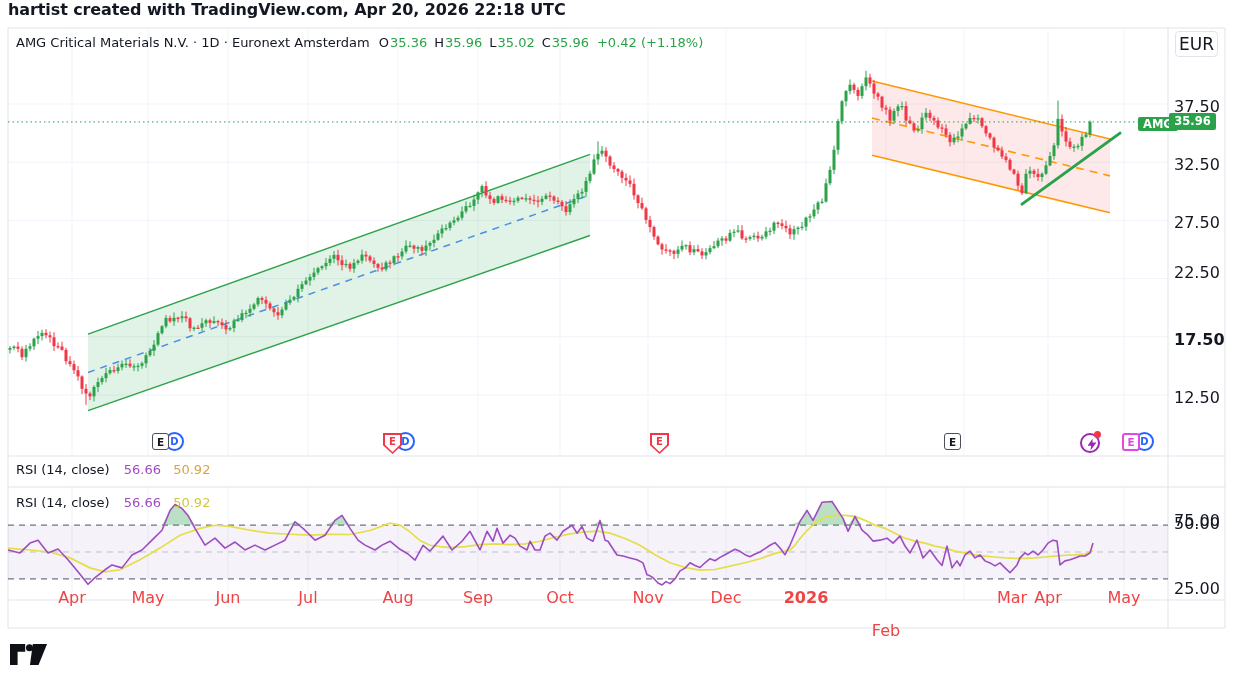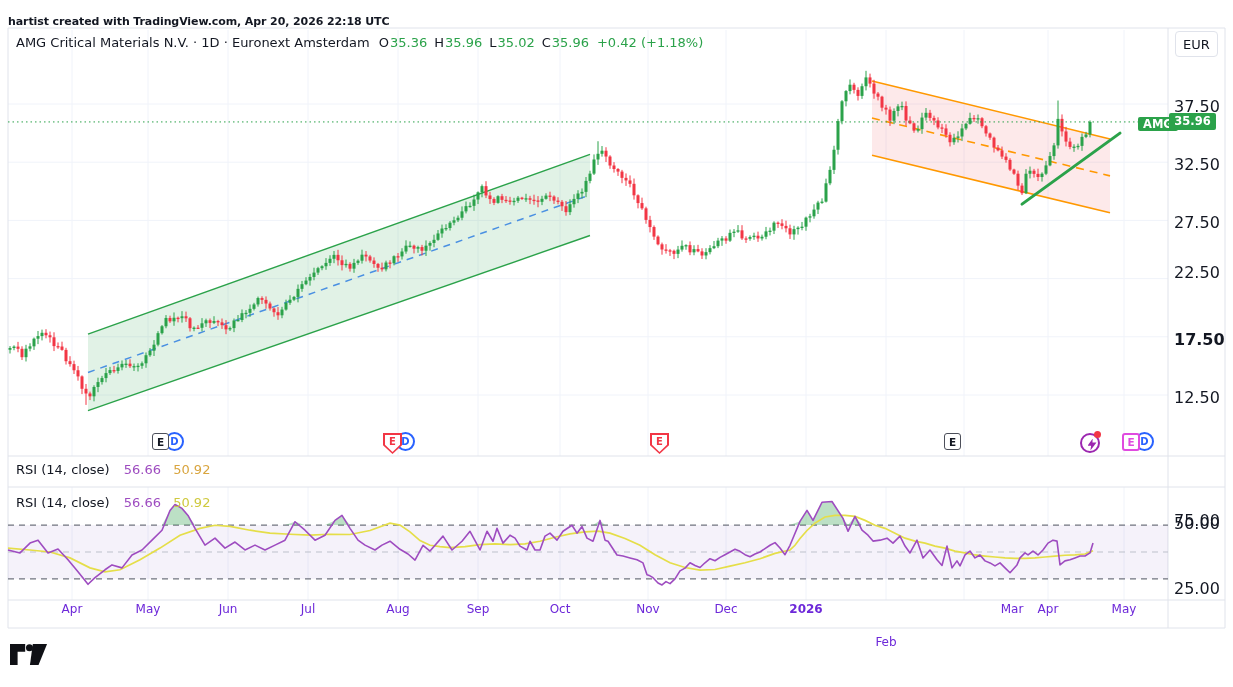--- a/index.html
+++ b/index.html
@@ -1,28 +1,28 @@
 <!DOCTYPE html>
 <html><head>
 <meta charset="utf-8">
 <style>
 *{margin:0;padding:0;box-sizing:border-box}
 html,body{width:1233px;height:687px;background:#fff;overflow:hidden}
 body{font-family:"DejaVu Sans","Liberation Sans",sans-serif;color:var(--text,#131722);position:relative}
 .abs{position:absolute}
-#attribution{left:8px;top:15px;font-size:11px;font-weight:700;letter-spacing:-0.1px}
+#attribution{left:8px;top:0;font-size:16px;font-weight:700;letter-spacing:-0.1px}
 #legend{left:16px;top:35px;font-size:13px;white-space:nowrap}
 #legend .title{margin-right:2px}
 #legend .oletter{margin-left:7px}
 #legend .oval{color:var(--up);margin-left:1px}
 #legend .chg{color:var(--up);margin-left:8px}
 .tick{position:absolute;left:1174px;font-size:16px;color:#131722}
-.monthlbl{position:absolute;top:602px;font-size:12px;transform:translateX(-50%);color:#6d28d9}
+.monthlbl{position:absolute;top:588px;font-size:16px;transform:translateX(-50%);color:#ef4444}
 .monthlbl.bold{font-weight:700}
-#eur-btn{left:1175px;top:31px;width:43px;height:26px;border:1px solid #e0e3eb;border-radius:4px;background:#fff;font-size:13px;color:#131722;display:flex;align-items:center;justify-content:center}
+#eur-btn{left:1175px;top:31px;width:43px;height:26px;border:1px solid #e0e3eb;border-radius:4px;background:#fff;font-size:17px;color:#131722;display:flex;align-items:center;justify-content:center}
 #amg-tag{background:var(--up);color:#fff;font-size:11.5px;font-weight:700;height:17px;line-height:17px;padding:0 5px;border-radius:2px}
 #amg-price{left:1169px;width:47px;background:var(--up);color:#fff;font-size:11.5px;font-weight:700;height:17px;line-height:17px;text-align:center;border-radius:2px}
 .rsirow{left:16px;font-size:13px;white-space:nowrap}
 .rsirow .rv{color:var(--purple);margin-left:10px}
 .rsirow .rm1{color:var(--gold);margin-left:8px}
 .rsirow .rm2{color:var(--yellow2);margin-left:8px}
 .badge{position:absolute;top:433px;width:36px;height:22px}
 .dcircle{position:absolute;left:13px;top:-1px;width:19px;height:19px;border:2px solid var(--blue);border-radius:50%;background:#fff;color:var(--blue);font-size:10px;font-weight:700;display:flex;align-items:center;justify-content:center}
 .esq{position:absolute;left:0;top:0;width:17px;height:17px;border:1.5px solid #4c4f5a;border-radius:3px;background:#fff;color:#131722;font-size:10.5px;font-weight:700;display:flex;align-items:center;justify-content:center}
 .esq.magenta{border-color:var(--magenta);color:var(--magenta);border-width:2px;width:18px;height:18px}

